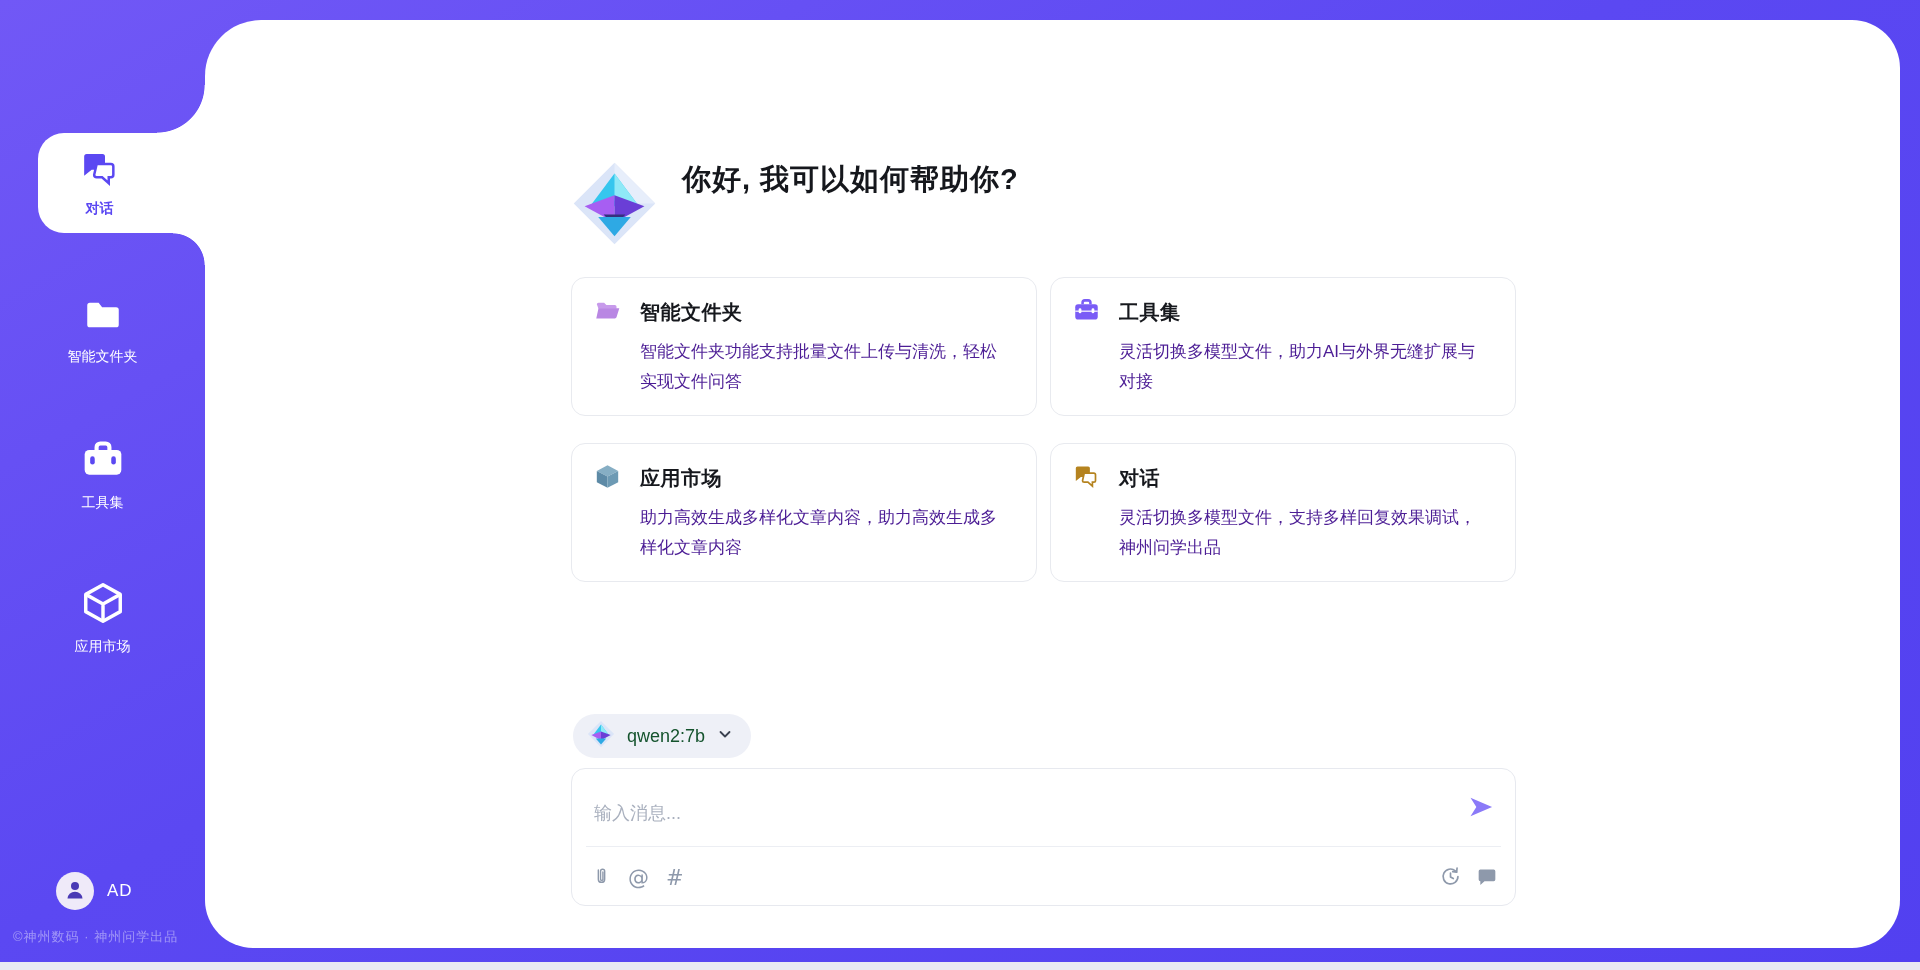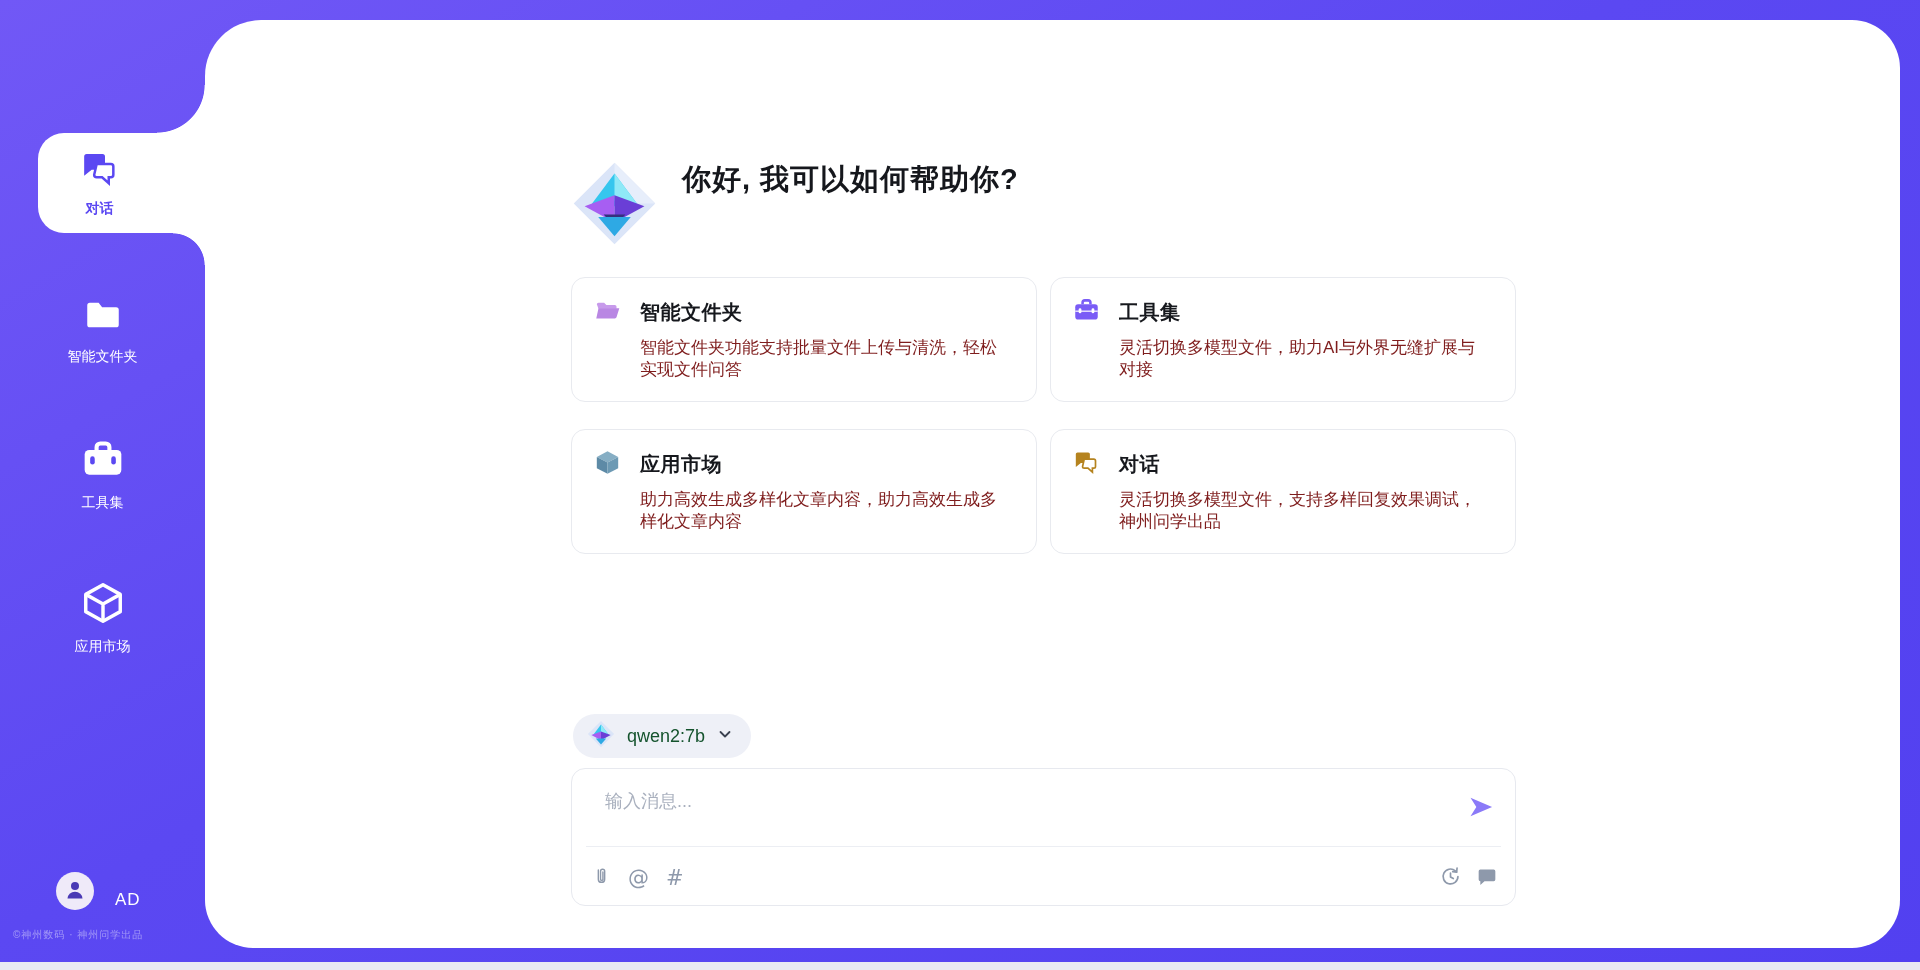--- a/index.html
+++ b/index.html
@@ -44,57 +44,57 @@
   .nav-active .nav-label { color:#5b48f2; font-size:14px; margin-top:7px; font-weight:bold; }
   .nav-active::before {
     content:""; position:absolute; right:0; top:-48px; width:48px; height:48px;
     background:radial-gradient(circle at 0 0, rgba(0,0,0,0) 47.2px, #fff 48px);
   }
   .nav-active::after {
     content:""; position:absolute; right:0; bottom:-32px; width:32px; height:32px;
     background:radial-gradient(circle at 0 100%, rgba(0,0,0,0) 31.2px, #fff 32px);
   }
 
-  .user-row { position:absolute; left:56px; top:872px; display:flex; align-items:flex-end; gap:21px; cursor:pointer; }
+  .user-row { position:absolute; left:56px; top:872px; display:flex; align-items:center; gap:13px; cursor:pointer; }
   .avatar { width:38px; height:38px; border-radius:50%; background:#efeaf9; display:flex; align-items:center; justify-content:center; overflow:hidden; }
   .user-name { color:#fff; font-size:17px; letter-spacing:1px; }
 
-  .side-footer { position:absolute; left:13px; top:928px; color:rgba(255,255,255,0.42); font-size:10px; letter-spacing:1px; }
+  .side-footer { position:absolute; left:13px; top:928px; color:rgba(255,255,255,0.42); font-size:13px; letter-spacing:1px; }
 
   
   .content { position:absolute; left:366px; top:0; width:945px; height:100%; }
 
   .greeting { position:absolute; left:0; top:140px; display:flex; align-items:flex-start; gap:24px; }
   .greeting h1 { font-size:29px; font-weight:bold; color:#15171c; letter-spacing:1px; }
 
   .cards { position:absolute; left:0; top:257px; width:100%; display:grid; grid-template-columns:1fr 1fr; gap:27px 13px; }
   .card {
     border:1px solid #e8eaef; border-radius:14px; background:#fff;
     min-height:125px; padding:19px 24px 18px 22px; cursor:pointer;
   }
   .card-head { display:flex; align-items:center; gap:19px; }
   .card-title { font-size:20px; font-weight:bold; color:#16181d; letter-spacing:0.5px; }
-  .card-desc { margin-top:9px; margin-left:46px; font-size:17px; line-height:22px; color:#7f1d1d; }
+  .card-desc { margin-top:9px; margin-left:46px; font-size:17px; line-height:30px; color:#4c1d95; }
 
   .model-pill {
     position:absolute; left:2px; top:694px; height:44px;
     display:inline-flex; align-items:center; gap:12px;
     background:#eef0f7; border-radius:22px; padding:0 18px 0 14px; cursor:pointer;
   }
   .model-name { font-size:18px; color:#14532d; }
 
   .composer {
     position:absolute; left:0; top:748px; width:945px; height:138px;
     border:1px solid #e7e9ef; border-radius:14px; background:#fff;
   }
   .composer textarea {
-    position:absolute; left:22px; top:20px; width:860px; height:52px;
+    position:absolute; left:22px; top:32px; width:860px; height:52px;
     border:none; outline:none; resize:none; background:transparent;
     font-family:"Liberation Sans","DejaVu Sans",sans-serif;
-    font-size:18px; color:#8b5cf6;margin-left:11px;
+    font-size:18px; color:#8b5cf6;
   }
   .composer textarea::placeholder { color:#a9b0be; }
   .send-btn { position:absolute; right:20px; top:24px; width:28px; height:28px; border:none; background:transparent; cursor:pointer; padding:0; }
   .composer-divider { position:absolute; left:14px; right:14px; top:77px; height:1px; background:#eceef3; }
   .composer-tools { position:absolute; left:20px; bottom:15px; display:flex; align-items:center; gap:17px; }
   .composer-tools-right { position:absolute; right:18px; bottom:15px; display:flex; align-items:center; gap:16px; }
   .tool-btn { border:none; background:transparent; cursor:pointer; padding:0; display:flex; align-items:center; color:#8e99ab; }
   .glyph-tool { font-size:21px; color:#8e99ab; font-family:"DejaVu Sans",sans-serif; }
 </style>
 </head>

